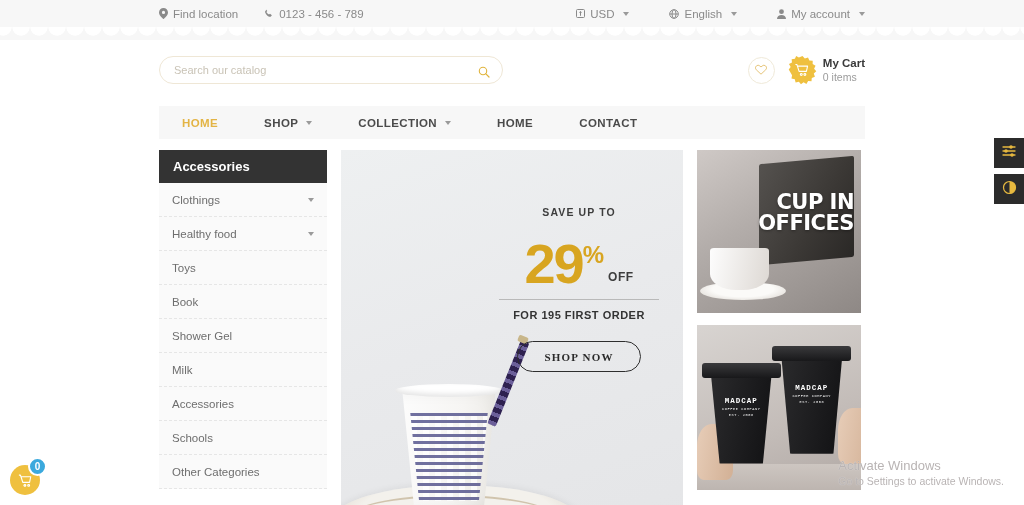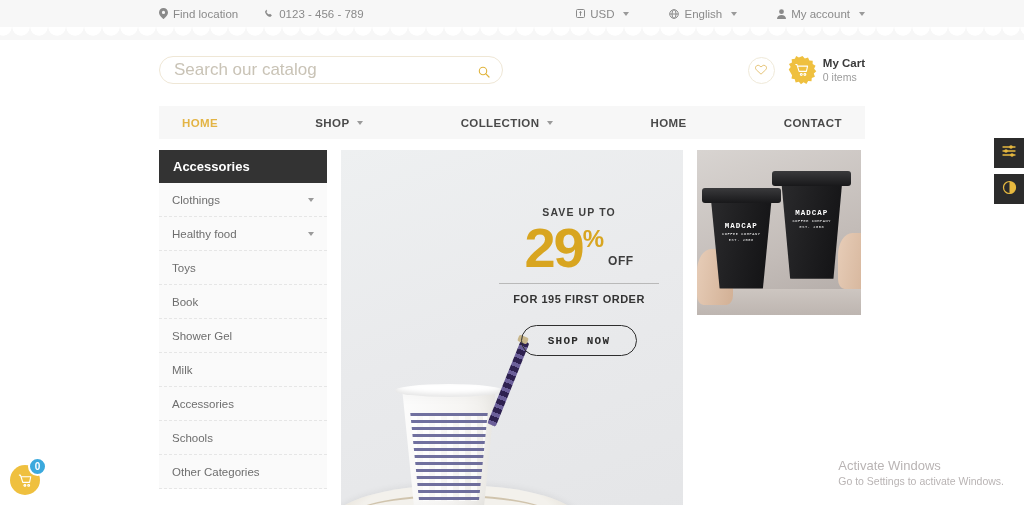--- a/index.html
+++ b/index.html
@@ -59,21 +59,21 @@
   .logo .blk { color: #1d1d1d; }
   .logo .gld { color: #e8b333; }
 
   .searchbox {
     position: relative; width: 344px; height: 28px;
     border: 1px solid #efe7d6; border-radius: 16px; background: #fff;
     display: flex; align-items: center;
   }
   .searchbox input {
     border: 0; outline: 0; background: transparent;
-    font-size: 17px; color: #7d7d7d; padding: 0 30px 0 14px;
+    font-size: 11px; color: #7d7d7d; padding: 0 30px 0 14px;
     width: 100%; height: 100%;
     font-family: "Liberation Sans", sans-serif;
   }
   .searchbox input::placeholder { color: #c9c3b6; }
   .search-icon { position: absolute; right: 12px; top: 7px; }
 
   .header-right { display: flex; align-items: center; gap: 13px; }
   .wish-btn {
     width: 27px; height: 27px; border: 1px solid #f0ead9; border-radius: 50%;
     display: flex; align-items: center; justify-content: center; background:#fff;
@@ -82,21 +82,21 @@
   .cart-badge {
     position: relative; width: 29px; height: 29px;
     display: flex; align-items: center; justify-content: center;
   }
   .cart-txt { line-height: 1.25; }
   .cart-title { font-size: 11.5px; color: #3a3a3a; font-weight: 600; }
   .cart-sub { font-size: 10.5px; color: #9b9b9b; }
 
   
   .navwrap { width: 706px; margin: 6px auto 0; height: 33px; background: #f7f7f7; }
-  .nav { height: 33px; display: flex; align-items: center; justify-content: space-between; gap: 0; }
+  .nav { height: 33px; display: flex; align-items: center; justify-content: flex-start; gap: 0; }
   .nav a {
     display: flex; align-items: center; gap: 4px;
     font-size: 11.5px; font-weight: 700; letter-spacing: 0.4px;
     color: #4a4a4a; text-decoration: none; padding: 0 23px;
   }
   .nav a.active { color: #e0b martin; }
   .nav a.active { color: #e3b445; }
 
   
   .main {
@@ -168,36 +168,36 @@
     position: absolute; left: 177px; bottom: 202px; width: 10px; height: 7px;
     background: #c8b68a; transform: rotate(22deg); border-radius: 2px;
   }
 
   .slide-text {
     position: absolute; right: 18px; top: 56px; width: 172px; text-align: center;
   }
   .save-up { font-size: 10.5px; font-weight: 700; letter-spacing: 1.1px; color: #3d3d3d; }
   .big-pct {
     display: flex; align-items: flex-start; justify-content: center;
-    margin-top: 3px; color: #d8a520;
+    margin-top: 19px; color: #d8a520;
   }
   .big-num { font-size: 56px; font-weight: 700; line-height: .95; letter-spacing: -2px; }
   .pct-sign { font-size: 24px; font-weight: 700; margin-top: 4px; }
   .off-word {
     font-size: 12px; font-weight: 700; color: #3d3d3d;
     align-self: flex-end; margin: 0 0 6px 4px; letter-spacing: .5px;
   }
   .rule { height: 1px; background: #b9b9b9; margin: 9px 6px 9px; }
   .first-order { font-size: 11px; font-weight: 700; letter-spacing: .5px; color: #333; }
   .shopnow {
     display: inline-flex; align-items: center; justify-content: center;
     margin-top: 20px; padding: 9px 26px; height: 31px;
     border: 1px solid #2e2e2e; border-radius: 18px; background: transparent;
     font-size: 11px; font-weight: 700; letter-spacing: 1.2px; color: #2b2b2b;
-    font-family: Liberation Mono, monospace; cursor: pointer;
+    font-family: Liberation Serif, serif; cursor: pointer;
   }
   .dots {
     position: absolute; left: 0; right: 0; bottom: 14px;
     display: flex; justify-content: center; gap: 8px;
   }
   .dot {
     width: 7px; height: 7px; border-radius: 50%;
     background: rgba(255,255,255,.95); border: 1px solid rgba(255,255,255,.6);
   }
   .dot.inactive { background: rgba(255,255,255,.45); }
@@ -480,20 +480,29 @@
         <div class="first-order">FOR 195 FIRST ORDER</div>
         <button class="shopnow">SHOP NOW</button>
       </div>
       <div class="dots">
         <span class="dot"></span>
         <span class="dot inactive"></span>
       </div>
     </div>
 
     <div class="promos">
+      <div class="promo top">
+        <div class="laptop"></div>
+        <div class="p-saucer"></div>
+        <div class="p-cup"></div>
+        <div class="promo-label">
+          <div>CUP IN</div>
+          <div>OFFICES</div>
+        </div>
+      </div>
       <div class="promo bot">
         <div class="mc-ground"></div>
         <div class="mc-hand a"></div>
         <div class="mc-hand b"></div>
         <div class="mc-cup a"></div>
         <div class="mc-lid a"></div>
         <div class="mc-cup b"></div>
         <div class="mc-lid b"></div>
         <div class="mc-text a">
           <div>MADCAP</div>

